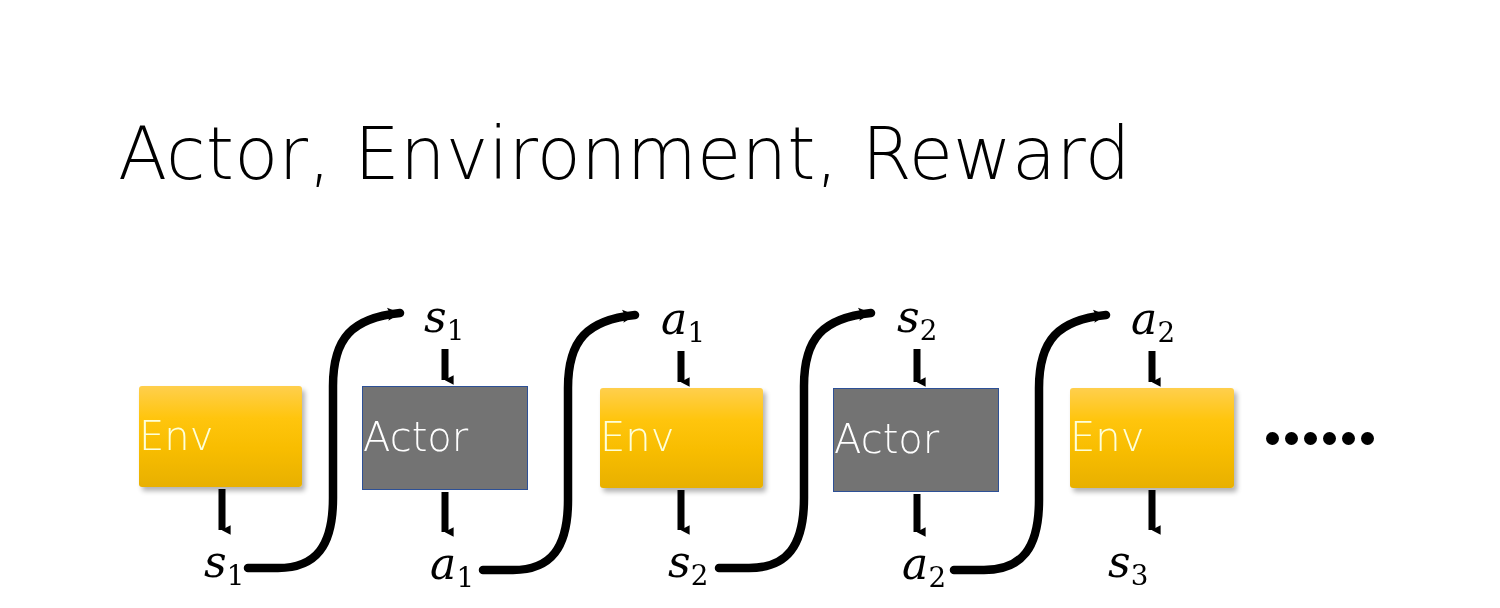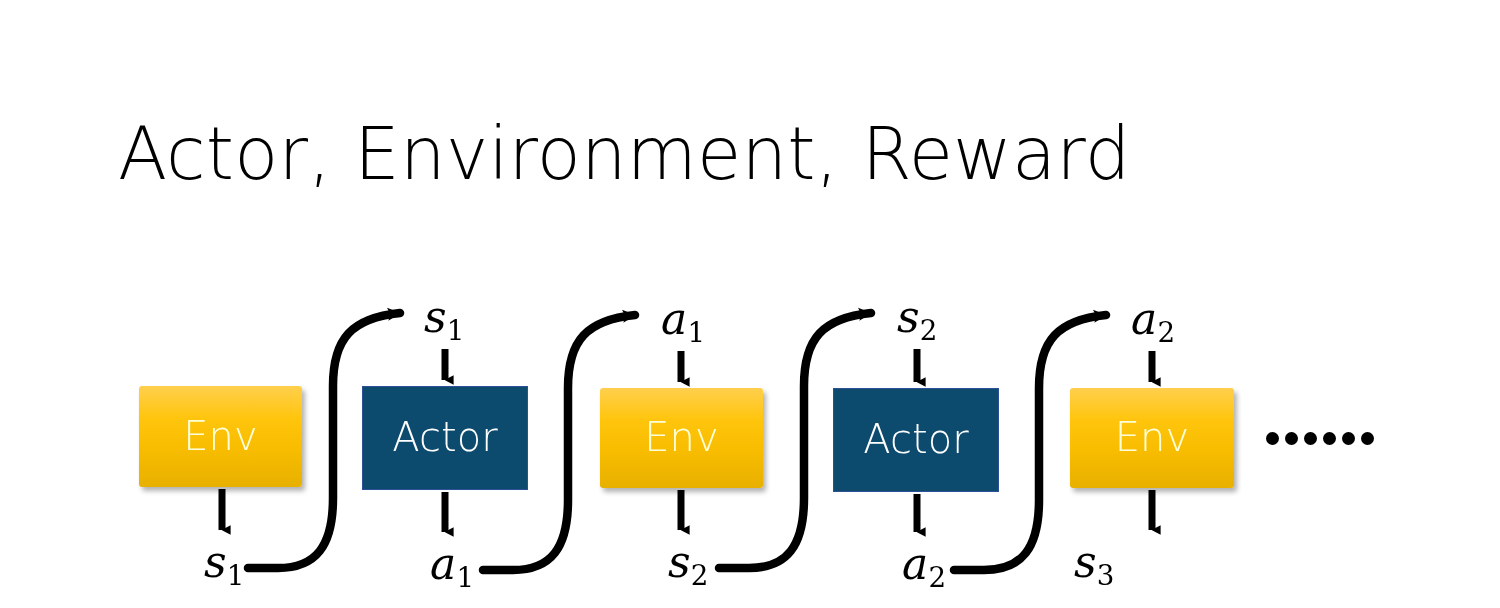--- a/index.html
+++ b/index.html
@@ -46,34 +46,33 @@
     width: 1500px;
     height: 608px;
     overflow: visible;
   }
 
   
   .node-box {
     position: absolute;
     display: flex;
     align-items: center;
-    justify-content: center;
     box-sizing: border-box;
   }
   .node-box.env {
     background: linear-gradient(to bottom,
                 #ffcf4d 0%,
                 #ffc50d 32%,
                 #f8bd00 62%,
                 #e8b000 100%);
     border-radius: 3px;
     box-shadow: 3px 4px 5px rgba(0,0,0,0.30);
   }
   .node-box.actor {
-    background: #0c4a6e;
+    background: #737373;
     border: 1.5px solid #2d5096;
     border-radius: 0;
   }
   .node-label {
     font-family: "DejaVu Sans", "Liberation Sans", sans-serif;
     font-weight: 300;
     font-size: 40px;
     line-height: 1;
     user-select: none;
   }
@@ -233,21 +232,21 @@
   </div>
 
   <div class="var-label" style="left:668px; top:540px;">
     <span>s</span><span class="sub">2</span>
   </div>
 
   <div class="var-label" style="left:902px; top:542px;">
     <span>a</span><span class="sub">2</span>
   </div>
 
-  <div class="var-label" style="left:1074px; top:540px;">
+  <div class="var-label" style="left:1108px; top:540px;">
     <span>s</span><span class="sub">3</span>
   </div>
 
   <div id="ellipsis-dots">
       <span class="dot"></span>
       <span class="dot"></span>
       <span class="dot"></span>
       <span class="dot"></span>
       <span class="dot"></span>
       <span class="dot"></span>

